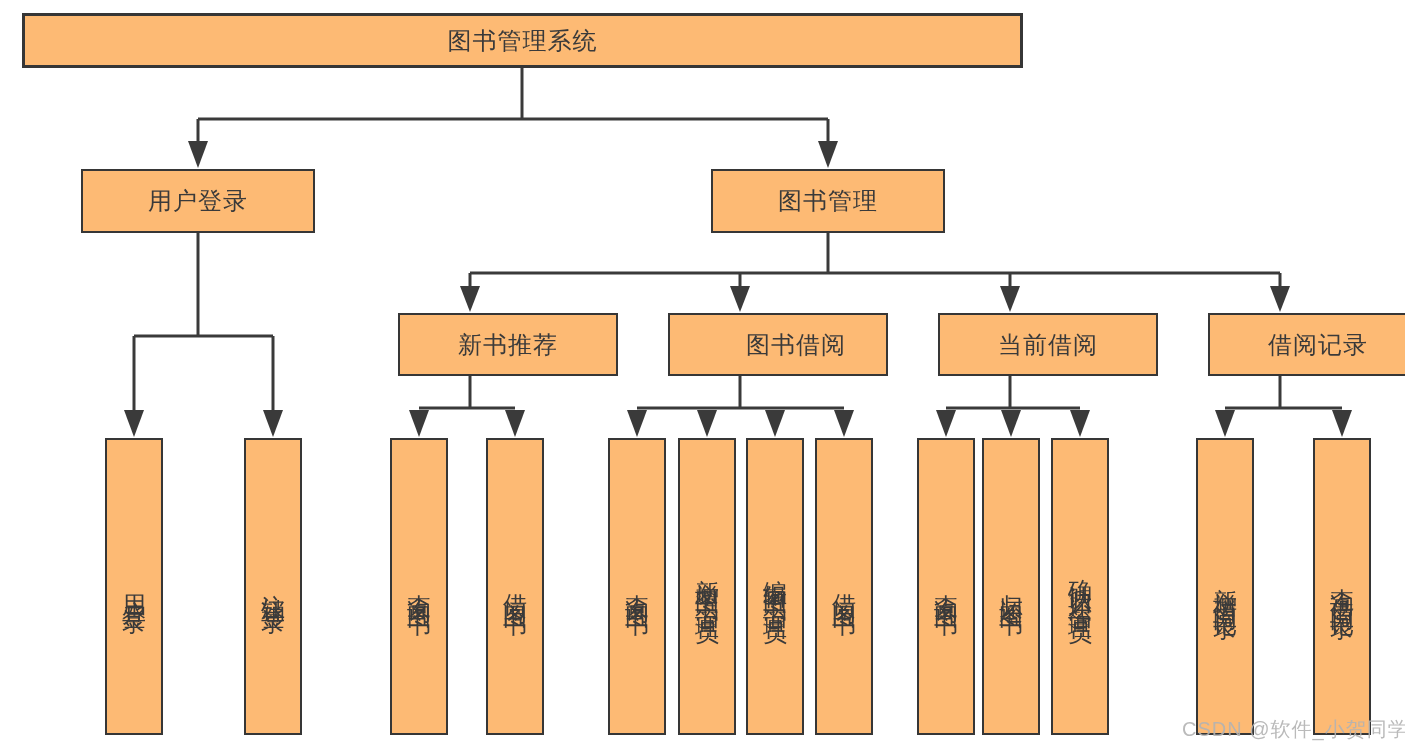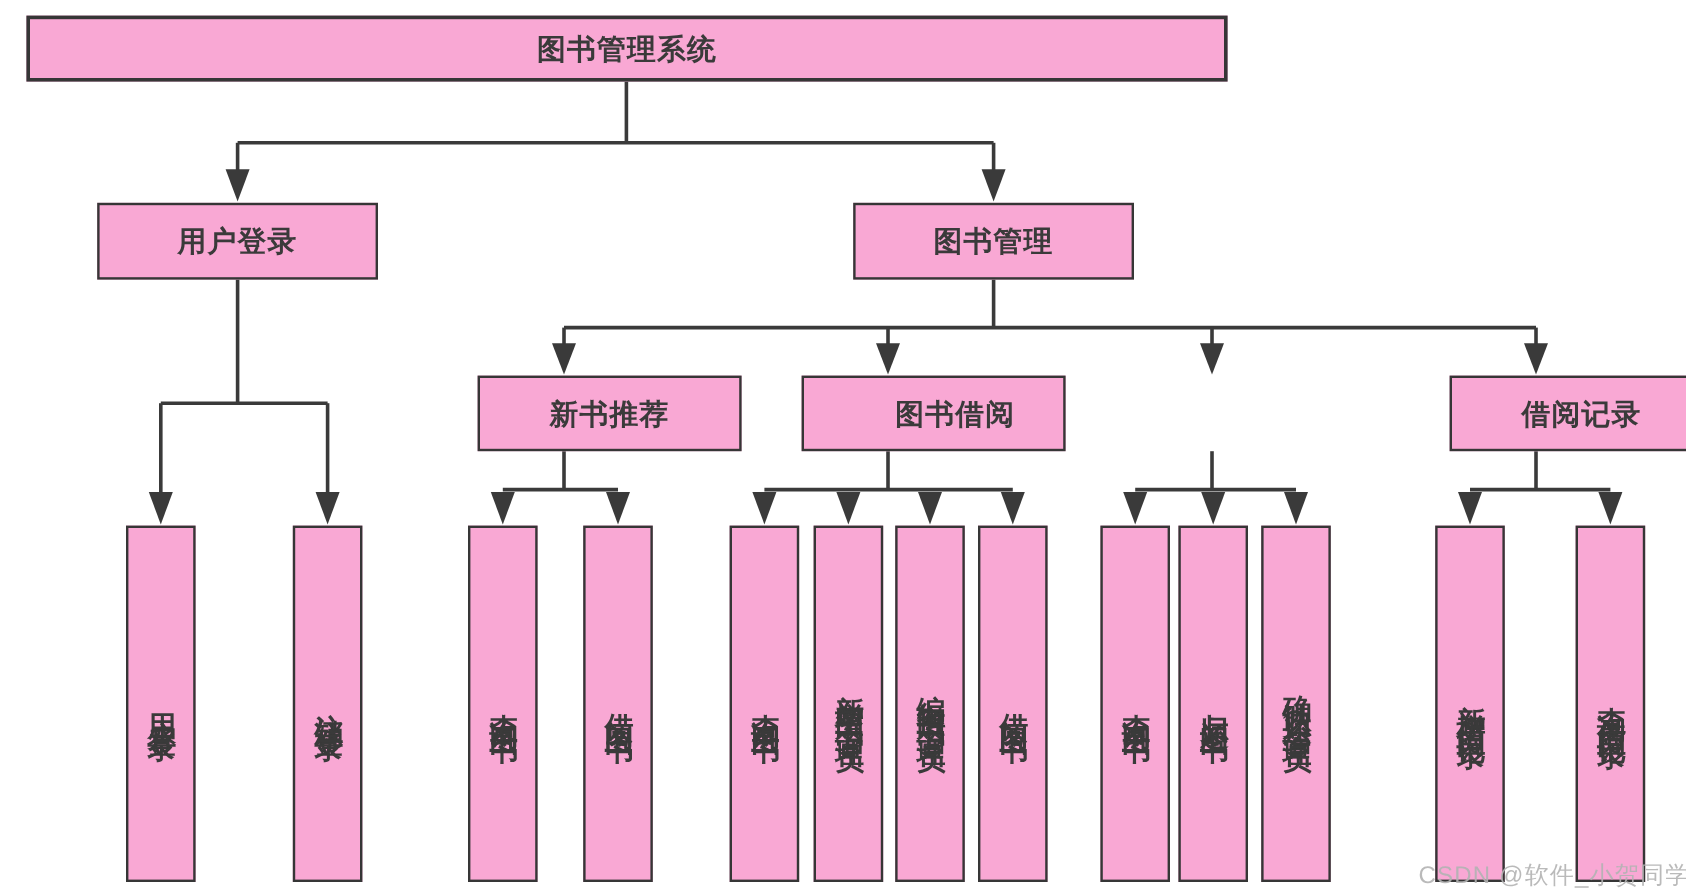--- a/index.html
+++ b/index.html
@@ -18,26 +18,25 @@
   #connectors {
     position: absolute;
     left: 0;
     top: 0;
     z-index: 1;
   }
   .node {
     position: absolute;
     box-sizing: border-box;
     border: 2px solid #363636;
-    background: #f9a8d4;
+    background: #fdba74;
     display: flex;
     align-items: center;
     justify-content: center;
     z-index: 2;
-    font-weight: bold;
   }
   .node .lbl {
     color: #3a3a3a;
     font-size: 24px;
     letter-spacing: 1px;
     white-space: nowrap;
   }
   .root-node {
     left: 22px; top: 13px; width: 1001px; height: 55px;
     border-width: 3px;
@@ -140,20 +139,23 @@
   <div class="node l2" style="left:711px;align-items:center;">
     <span class="lbl">图书管理</span>
   </div>
 
   <div class="node l3" style="left:360px;">
     <span class="lbl">新书推荐</span>
   </div>
   <div class="node l3" style="left:630px;padding-left:36px;">
     <span class="lbl">图书借阅</span>
   </div>
+  <div class="node l3" style="left:900px;">
+    <span class="lbl">当前借阅</span>
+  </div>
   <div class="node l3" style="left:1170px;">
     <span class="lbl">借阅记录</span>
   </div>
 
   <div class="node leaf" style="left:105px;">
     <span class="vlbl">用户登录</span>
   </div>
   <div class="node leaf" style="left:244px;">
     <span class="vlbl">注销登录</span>
   </div>

